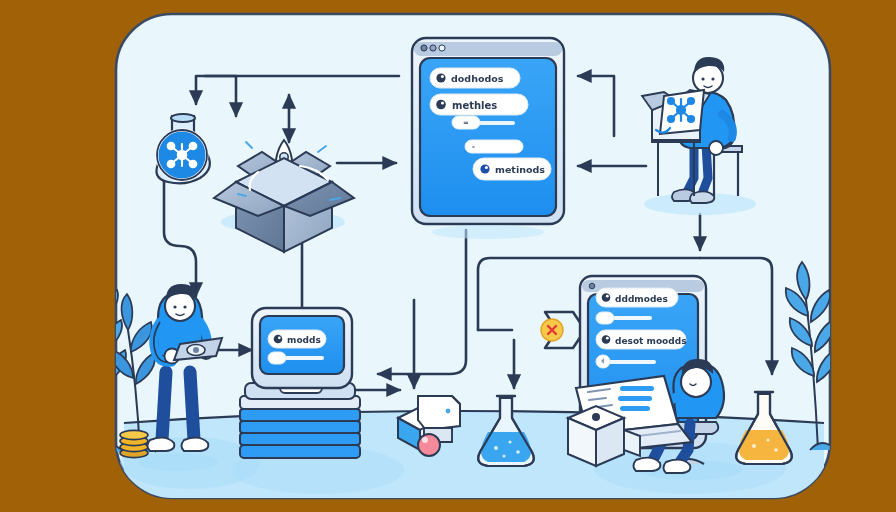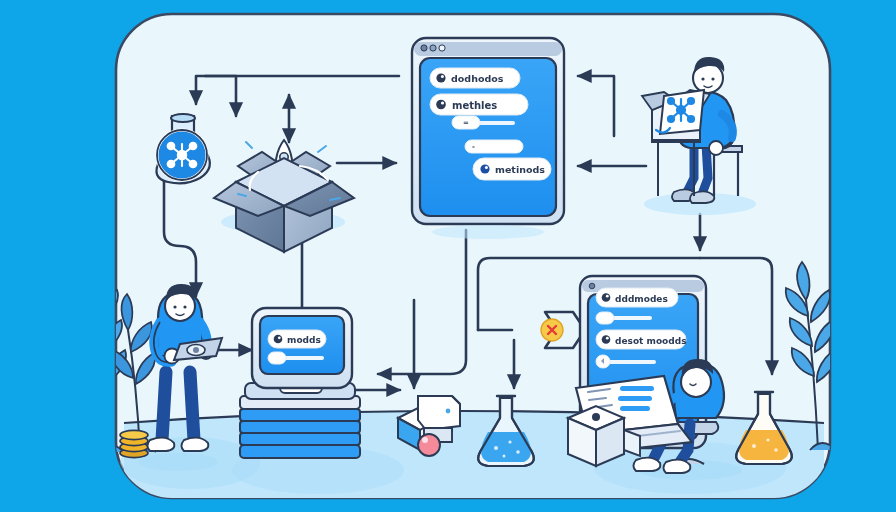--- a/index.html
+++ b/index.html
@@ -1,18 +1,18 @@
 <!DOCTYPE html>
 <html><head>
 <meta charset="utf-8">
 <style>
   html,body{margin:0;padding:0;background:#ffffff;}
   body{width:896px;height:512px;overflow:hidden;
        font-family:"DejaVu Sans","Liberation Sans",sans-serif;}
-  #stage{position:relative;width:896px;height:512px;background:#0ea5e9;}
+  #stage{position:relative;width:896px;height:512px;background:#a16207;}
   svg{display:block;}
   .lbl{font-family:"DejaVu Sans","Liberation Sans",sans-serif;font-weight:700;fill:#2b3a55;}
 </style>
 </head>
 <body>
 
 <div id="stage">
 <svg width="896" height="512" viewBox="0 0 896 512" xmlns="http://www.w3.org/2000/svg">
 
   <defs>

